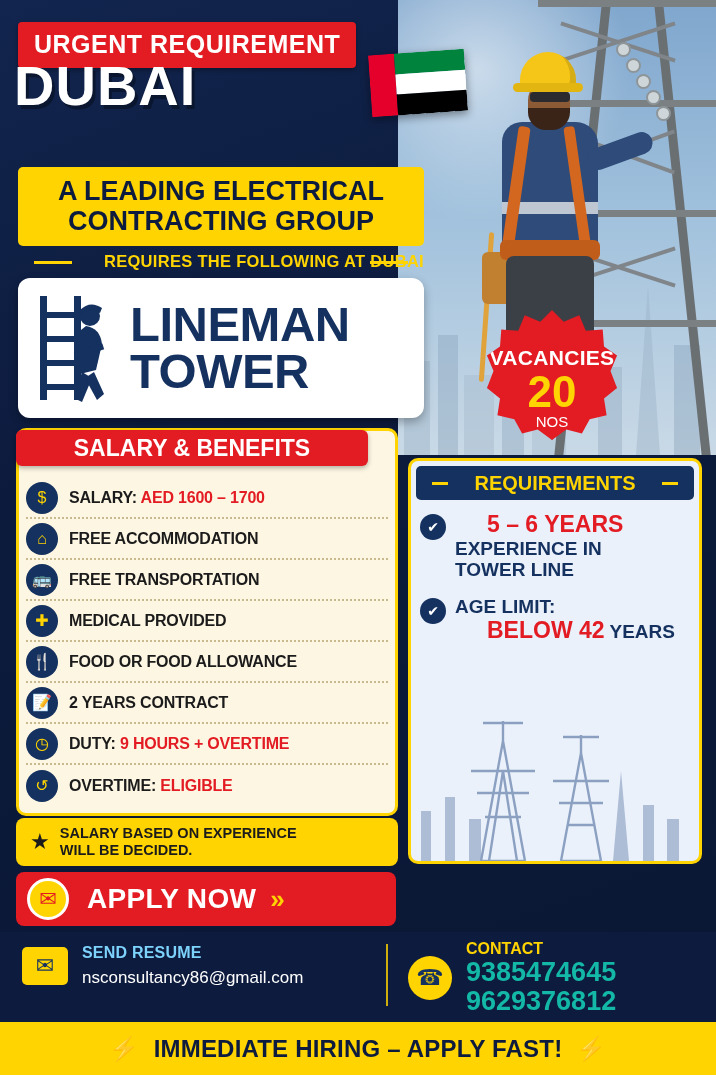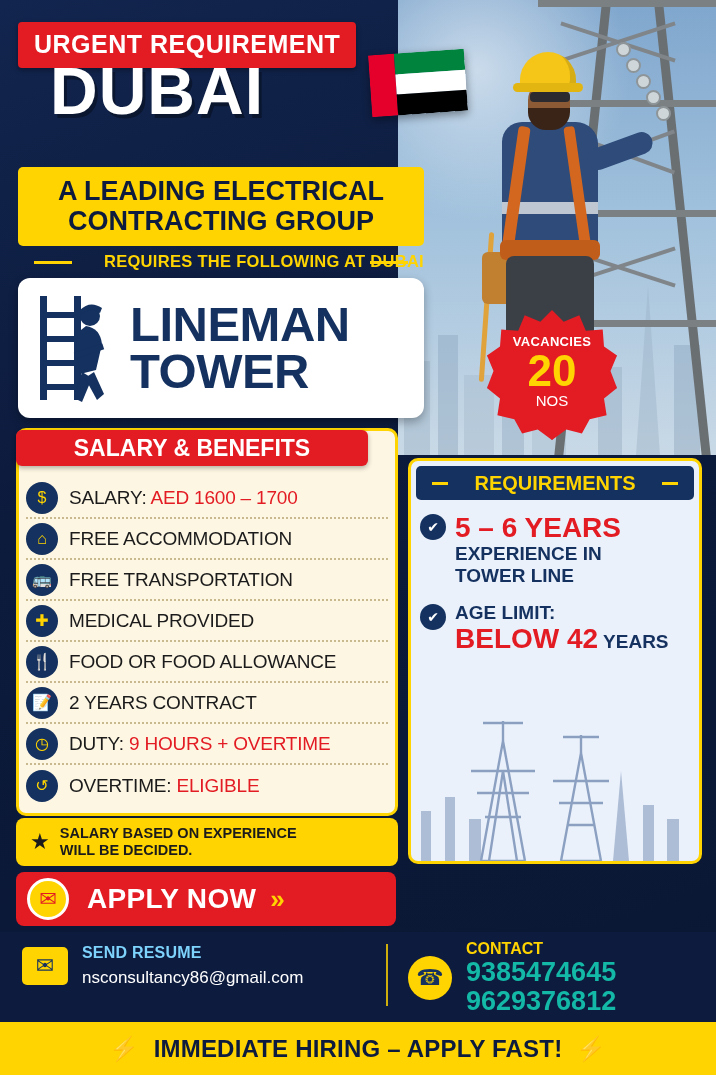--- a/index.html
+++ b/index.html
@@ -107,24 +107,23 @@
   
   .urgent {
     position: absolute; left: 18px; top: 22px;
     background: #e31b23; color: #fff;
     font-size: 25px; font-weight: bold; letter-spacing: .5px;
     padding: 8px 16px 9px; border-radius: 4px;
     box-shadow: 0 2px 5px rgba(0,0,0,.35);
   }
   .dubai {
     position: absolute; left: 14px; top: 58px;
-    color: #fff; font-size: 66px; font-weight: bold; letter-spacing: 1px;
+    color: #fff; font-size: 56px; font-weight: bold; letter-spacing: 1px;
     line-height: 1;
     text-shadow: 3px 4px 0 rgba(0,0,0,.35);
-    margin-left: 36px;
   }
   .leading {
     position: absolute; left: 18px; top: 167px; width: 406px;
     background: #ffd400; color: #0d1b3e;
     font-size: 27px; font-weight: bold; text-align: center; line-height: 1.12;
     padding: 9px 6px 10px; border-radius: 5px;
   }
   .requires {
     position: absolute; left: 18px; top: 252px; width: 406px;
     color: #ffd400; font-size: 16.5px; font-weight: bold; text-align: right;
@@ -149,21 +148,21 @@
 
   
   .vac {
     position: absolute; left: 487px; top: 310px; width: 130px; height: 130px;
     background: #e31b23; color:#fff; text-align:center;
     clip-path: polygon(50% 0%, 59% 9%, 71% 4%, 76% 16%, 89% 15%, 90% 28%, 100% 35%, 95% 47%,
       100% 60%, 90% 68%, 92% 81%, 79% 84%, 73% 95%, 61% 92%, 50% 100%, 39% 92%, 27% 95%,
       21% 84%, 8% 81%, 10% 68%, 0% 60%, 5% 47%, 0% 35%, 10% 28%, 11% 15%, 24% 16%, 29% 4%, 41% 9%);
     box-shadow: 0 3px 9px rgba(0,0,0,.35);
   }
-  .vac .v1 { font-size: 13px; font-weight: bold; margin-top: 24px; letter-spacing: .3px;}
+  .vac .v1 { font-size: 21px; font-weight: bold; margin-top: 36px; letter-spacing: .3px;}
   .vac .v2 { font-size: 44px; font-weight: bold; color:#ffd400; line-height: .95; margin-top: 1px;}
   .vac .v3 { font-size: 15px; font-weight: normal; margin-top: 0px;}
 
   
   .sal-panel {
     position: absolute; left: 16px; top: 428px; width: 382px; height: 388px;
     background: #fdf6e3; border-radius: 10px; border: 3px solid #ffd400;
   }
   .sal-head {
     position: absolute; left: 16px; top: 430px; width: 352px; height: 36px;
@@ -176,21 +175,21 @@
     display: flex; align-items: center; height: 41px;
     border-bottom: 2px dotted #c9b98e;
   }
   .sal-item:last-child { border-bottom: none; }
   .sal-ico {
     width: 32px; height: 32px; border-radius: 50%;
     background: #14315f; color: #ffd400;
     display:flex; align-items:center; justify-content:center;
     font-size: 16px; flex: none; margin-right: 11px;
   }
-  .sal-txt { font-size: 19px; font-weight: normal; color: #1b1b1b; letter-spacing: -.2px;}
+  .sal-txt { font-size: 16px; font-weight: bold; color: #1b1b1b; letter-spacing: -.2px;}
   .sal-txt .hi { color: #e31b23; }
   .note {
     position: absolute; left: 16px; top: 818px; width: 382px; height: 48px;
     background: #ffd400; border-radius: 8px; display:flex; align-items:center;
   }
   .note .star { font-size: 22px; margin: 0 10px 0 14px; color:#1b1b1b;}
   .note .ntxt { font-size: 14.5px; font-weight: bold; color:#1b1b1b; line-height:1.2; }
 
   
   .req-panel {
@@ -208,21 +207,21 @@
   }
   .req-head:before{ left:16px;} .req-head:after{ right:16px;}
   .req-list { position:absolute; left: 420px; top: 512px; width: 272px; }
   .req-item { display:flex; align-items:flex-start; margin-bottom: 16px; }
   .req-check {
     width: 26px; height: 26px; border-radius: 50%; background: #14315f; color:#fff;
     font-size: 14px; display:flex; align-items:center; justify-content:center; flex:none;
     margin-right: 9px; margin-top: 2px;
   }
   .req-txt { font-size: 19px; font-weight: bold; color:#14315f; line-height: 1.12; }
-  .req-txt .red { color:#e31b23; font-size: 28px;}
+  .req-txt .red { color:#e31b23; font-size: 23px; margin-left: 32px;}
   .req-silhouette {
     position: absolute; left: 0; bottom: 0; width: 100%; height: 160px;
     opacity: .55;
   }
 
   
   .apply {
     position: absolute; left: 16px; top: 872px; width: 380px; height: 54px;
     background: #e31b23; border-radius: 8px; display:flex; align-items:center;
   }

